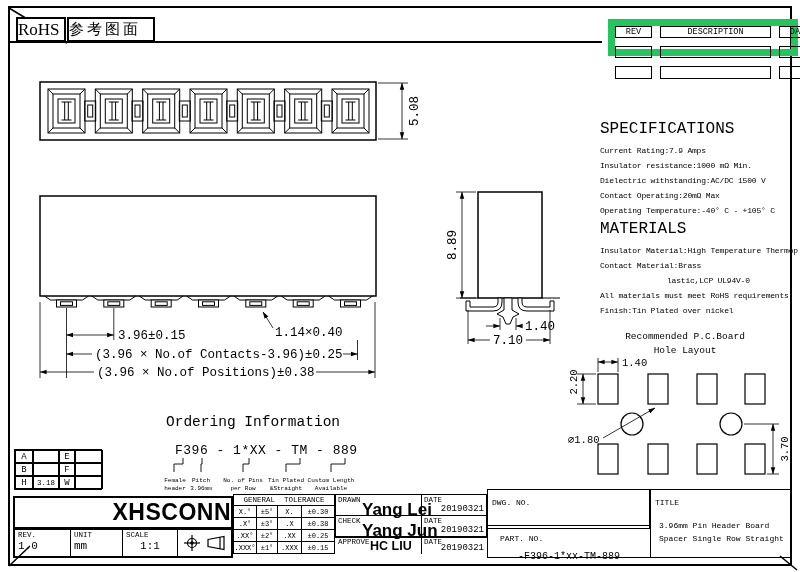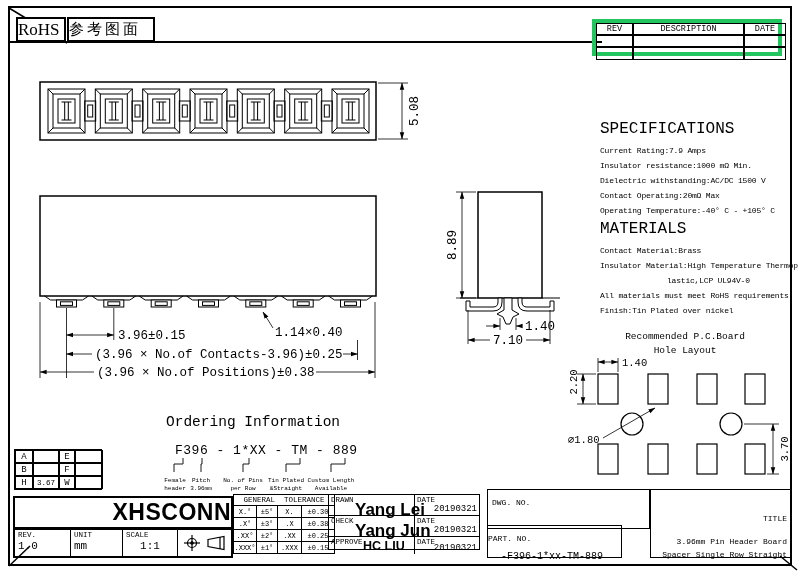--- a/index.html
+++ b/index.html
@@ -7,23 +7,23 @@
          font-family:"Liberation Mono","DejaVu Sans Mono",monospace;color:#000;}
   *{box-sizing:border-box;}
   .abs{position:absolute;}
   .outer-border{left:8px;top:6px;width:784px;height:560px;border:2px solid #000;}
   .frame-top{left:10px;top:41px;width:592px;border-top:2px solid #000;}
   .label-box{border:2px solid #000;display:flex;align-items:center;justify-content:flex-start;
              font-family:"Liberation Serif","DejaVu Serif",serif;background:#fff;}
   .rohs{left:16px;top:17px;width:50px;height:25px;font-size:17px;}
   .refbox{left:67px;top:17px;width:88px;height:25px;font-size:15px;letter-spacing:3px;}
   
-  .rev-table{left:592px;top:19px;width:190px;height:37px;display:grid;
+  .rev-table{left:608px;top:19px;width:190px;height:37px;display:grid;
              grid-template-columns:37px 111px 42px;grid-template-rows:12px 12px 13px;
-             border:4px solid #22c55e;}
+             border:7px solid #22c55e;gap:8px;}
   .rev-table div{border:1px solid #000;font-size:8.5px;display:flex;align-items:center;justify-content:center;}
   
   .spec-block{left:600px;top:120px;width:195px;}
   .spec-title{font-size:16px;line-height:19px;margin-bottom:4px;}
   .spec-line{font-size:8px;line-height:15px;letter-spacing:-0.2px;white-space:pre;}
   .spec-line.indent{padding-left:67px;}
   .spec-title.m2{margin-top:2px;}
   
   .dim-table{left:14px;top:449px;width:88px;display:grid;
              grid-template-columns:18px 26px 16px 28px;grid-auto-rows:13px;border:1px solid #000;}
@@ -39,35 +39,35 @@
   .meta-cell:last-child{border-right:0;display:flex;align-items:center;justify-content:center;}
   .meta-label{font-size:7.5px;display:block;}
   .meta-value{font-size:11px;display:block;margin-top:1px;}
   .meta-value.center{text-align:center;}
   .tol-table{left:233px;top:494px;width:102px;height:60px;border:1px solid #000;font-size:7.5px;}
   .tol-head{height:11px;border-bottom:1px solid #000;display:flex;align-items:center;justify-content:center;white-space:pre;}
   .tol-row{display:grid;grid-template-columns:23px 21px 24px 32px;height:12px;border-bottom:1px solid #000;}
   .tol-row:last-child{border-bottom:0;}
   .tol-row span{border-right:1px solid #000;display:flex;align-items:center;justify-content:center;font-size:7px;}
   .tol-row span:last-child{border-right:0;}
-  .signoff{left:328px;top:494px;width:152px;height:56px;border:1px solid #000;}
+  .signoff{left:335px;top:494px;width:152px;height:44px;border:1px solid #000;}
   .so-row{display:flex;height:21px;border-bottom:1px solid #000;}
   .so-row:last-child{height:17px;border-bottom:0;text-align:right;}
   .so-name{width:86px;border-right:1px solid #000;position:relative;}
   .so-role{font-size:7.5px;position:absolute;left:2px;top:1px;}
   .so-person{font-family:"Liberation Sans","DejaVu Sans",sans-serif;font-weight:700;font-size:17px;
              position:absolute;left:26px;top:5px;white-space:nowrap;}
   .so-date{width:64px;position:relative;}
   .so-date .dl{font-size:7.5px;position:absolute;left:2px;top:1px;}
   .so-date .dv{font-size:9px;position:absolute;right:2px;bottom:1px;}
   .dwg-cell{left:487px;top:489px;width:163px;height:40px;border:1px solid #000;padding:2px 4px;}
-  .part-cell{left:487px;top:525px;width:135px;height:33px;border:1px solid #000;padding:2px 0;}
+  .part-cell{left:487px;top:525px;width:164px;height:33px;border:1px solid #000;padding:2px 12px;}
   .blk-label{font-size:8px;}
   .part-value{font-size:10px;text-align:right;padding-right:18px;margin-top:5px;}
-  .title-cell{left:650px;top:489px;width:142px;height:69px;border:1px solid #000;padding:18px 4px;text-align:right;}
+  .title-cell{left:650px;top:489px;width:142px;height:69px;border:1px solid #000;padding:2px 4px;}
   .title-lines{margin-top:9px;padding-left:4px;font-size:8px;line-height:13px;white-space:nowrap;}
   svg text{fill:#000;font-family:"Liberation Mono","DejaVu Sans Mono",monospace;}
   .corner{stroke:#000;stroke-width:1.5;}
 </style>
 </head>
 <body>
 
 <div id="sheet">
 
   <svg width="0" height="0" style="position:absolute">
@@ -216,22 +216,22 @@
   </svg>
 
   <div class="abs spec-block">
     <div class="spec-title">SPECIFICATIONS</div>
     <div class="spec-line">Current Rating:7.9 Amps</div>
     <div class="spec-line">Insulator resistance:1000 mΩ Min.</div>
     <div class="spec-line">Dielectric withstanding:AC/DC 1500 V</div>
     <div class="spec-line">Contact Operating:20mΩ Max</div>
     <div class="spec-line">Operating Temperature:-40° C - +105° C</div>
     <div class="spec-title m2">MATERIALS</div>
+    <div class="spec-line">Insulator Material:High Temperature Thermop</div>
     <div class="spec-line">Contact Material:Brass</div>
-    <div class="spec-line">Insulator Material:High Temperature Thermop</div>
     <div class="spec-line indent">lastic,LCP UL94V-0</div>
     <div class="spec-line">All materials must meet RoHS requirements</div>
     <div class="spec-line">Finish:Tin Plated over nickel</div>
   </div>
 
   <svg class="abs" style="left:563px;top:326px" width="234" height="164">
     <text x="122" y="13" text-anchor="middle" font-size="9.5">Recommended P.C.Board</text>
     <text x="122" y="27" text-anchor="middle" font-size="9.5">Hole Layout</text>
     <g stroke="#000" stroke-width="1.2" fill="none">
       <rect x="35" y="48" width="20" height="30"></rect>
@@ -290,21 +290,21 @@
   <div class="abs dim-table">
     <div>A</div>
     <div class="val"></div>
     <div>E</div>
     <div class="val"></div>
     <div>B</div>
     <div class="val"></div>
     <div>F</div>
     <div class="val"></div>
     <div>H</div>
-    <div class="val">3.67</div>
+    <div class="val">3.18</div>
     <div>W</div>
     <div class="val"></div>
   </div>
 
   <div class="abs logo-cell">
     <span class="logo-text">XHSCONN</span>
   </div>
   <div class="abs meta-row">
     <div class="meta-cell">
       <span class="meta-label">REV.</span>

